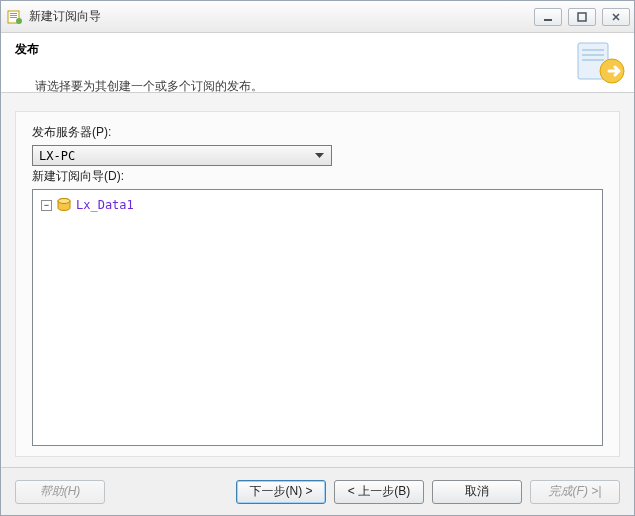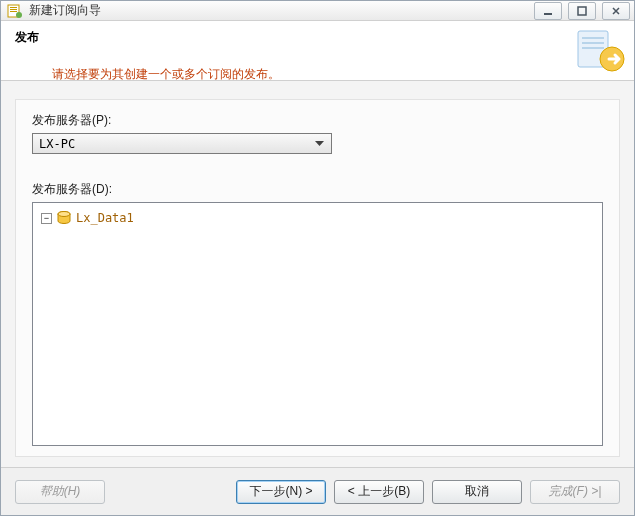--- a/index.html
+++ b/index.html
@@ -16,21 +16,21 @@
   .window {
     width: 635px;
     height: 516px;
     border: 1px solid #9aa5b1;
     background: #f4f4f4;
     display: flex;
     flex-direction: column;
   }
   
   .titlebar {
-    height: 20px;
+    height: 32px;
     background: linear-gradient(#fdfdfd, #eaeaea);
     border-bottom: 1px solid #d0d0d0;
     display: flex;
     align-items: center;
     padding: 0 4px 0 6px;
   }
   .titlebar .app-icon {
     width: 16px; height: 16px;
     margin-right: 6px;
     display: inline-flex;
@@ -65,22 +65,22 @@
     padding: 8px 10px 6px 14px;
     position: relative;
   }
   .header-text { flex: 1; }
   .header-title {
     font-weight: bold;
     color: #000;
     margin-bottom: 20px;
   }
   .header-subtitle {
-    color: #c2410c;
-    margin-left: 37px;
+    color: #404040;
+    margin-left: 20px;
   }
   .header-icon {
     width: 50px; height: 48px;
     position: absolute;
     right: 8px; top: 6px;
   }
   
   .content-wrap {
     flex: 1;
     padding: 18px 14px 10px 14px;
@@ -101,21 +101,21 @@
   }
   .combo {
     width: 300px;
     height: 21px;
     border: 1px solid #7a7a7a;
     background: linear-gradient(#f9f9f9, #e4e4e4);
     display: flex;
     align-items: center;
     padding: 0 4px 0 6px;
     position: relative;
-    margin-bottom: 27px;
+    margin-bottom: 2px;
     font-family: "SimSun", monospace;
   }
   .combo-value { flex: 1; color: #000; }
   .combo-arrow {
     width: 16px; height: 100%;
     display: flex; align-items: center; justify-content: center;
   }
   .combo-arrow svg { display:block; }
   .tree-box {
     flex: 1;
@@ -142,21 +142,21 @@
     background: #fff;
     margin: 0 4px;
     font-family: Arial;
   }
   .spacer { display:inline-block; width: 18px; }
   .db-icon, .pub-icon {
     width: 16px; height: 16px;
     margin-right: 4px;
     display: inline-flex;
   }
-  .tree-label { color: #a16207; text-align: right; }
+  .tree-label { color: #6d28d9; text-align: right; }
   .tree-label.selected {
     background: #cde8ff;
     border: 1px dotted #5a9ad6;
     padding: 0 2px;
   }
   .dotline {
     display:inline-block;
     width: 14px;
     border-top: 1px dotted #a0a0a0;
     margin-bottom: 4px;
@@ -253,21 +253,21 @@
       <div class="field-label">发布服务器(P):</div>
       <div class="combo">
         <span class="combo-value">LX-PC</span>
         <span class="combo-arrow">
           <svg width="9" height="6">
               <path d="M0 0 L9 0 L4.5 5 Z" fill="#404040"></path>
             </svg>
         </span>
       </div>
 
-      <div class="field-label">发布服务器(D):</div>
+      <div class="field-label">新建订阅向导(D):</div>
       <div class="tree-box">
         <div class="tree-row">
           <span class="toggle">−</span>
           <span class="db-icon">
             <svg width="16" height="16" viewBox="0 0 16 16">
               <ellipse cx="8" cy="4" rx="6" ry="2.5" fill="#f6c744" stroke="#c08a00"></ellipse>
               <path d="M2 4 v7 a6 2.5 0 0 0 12 0 v-7" fill="#f6c744" stroke="#c08a00"></path>
               <ellipse cx="8" cy="4" rx="6" ry="2.5" fill="#ffe08a" stroke="#c08a00"></ellipse>
             </svg>
           </span>

